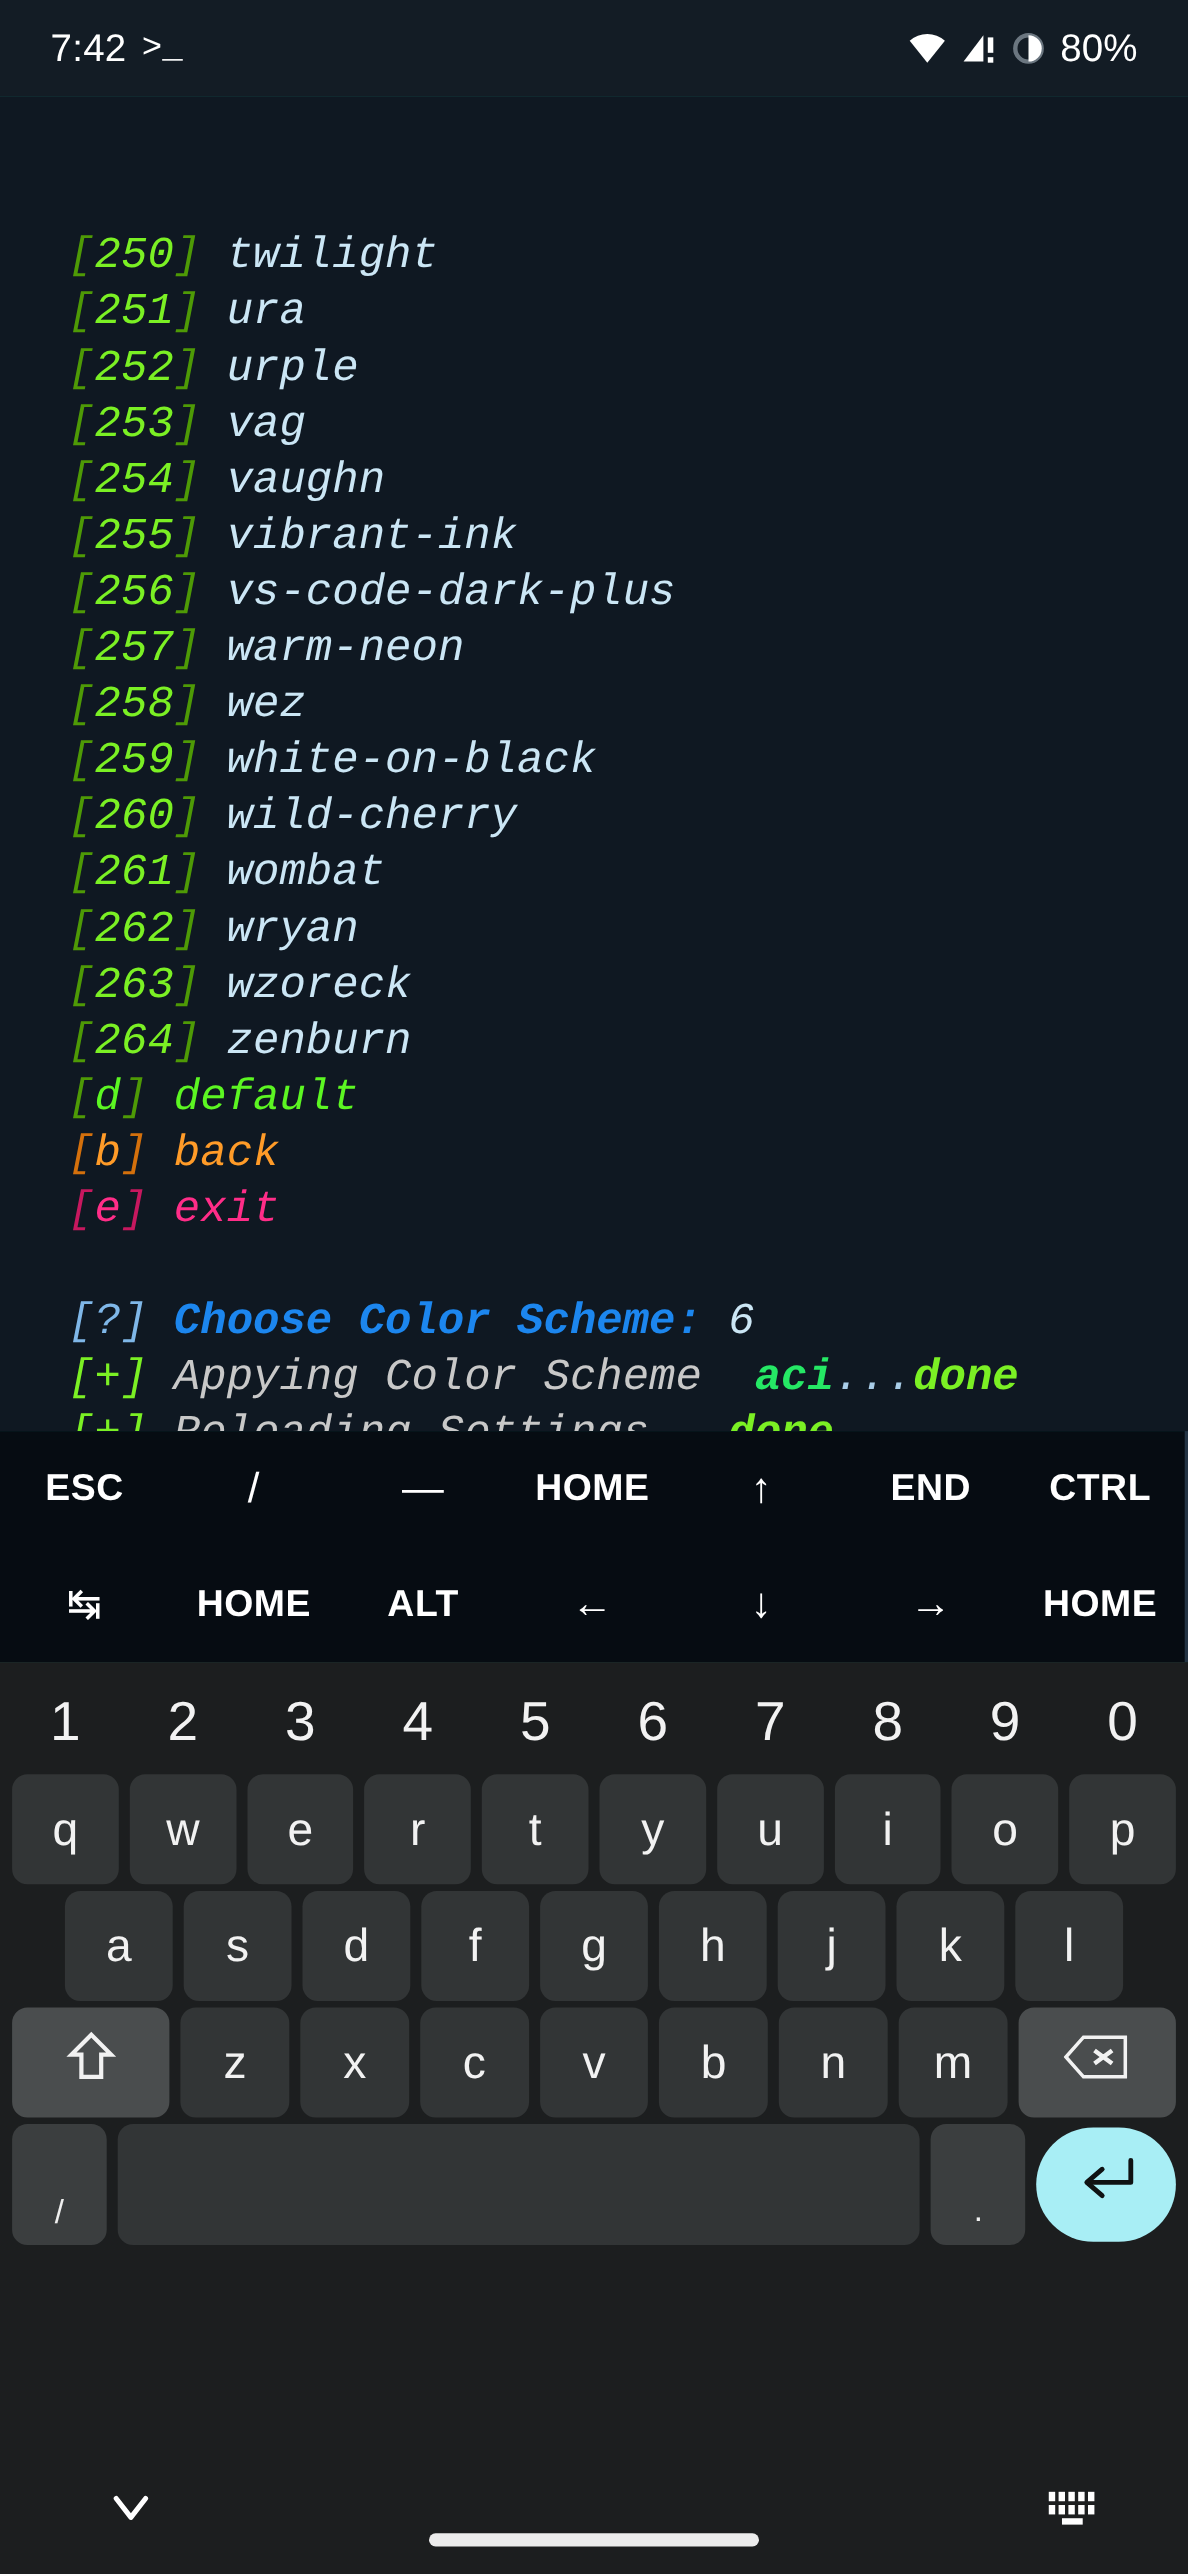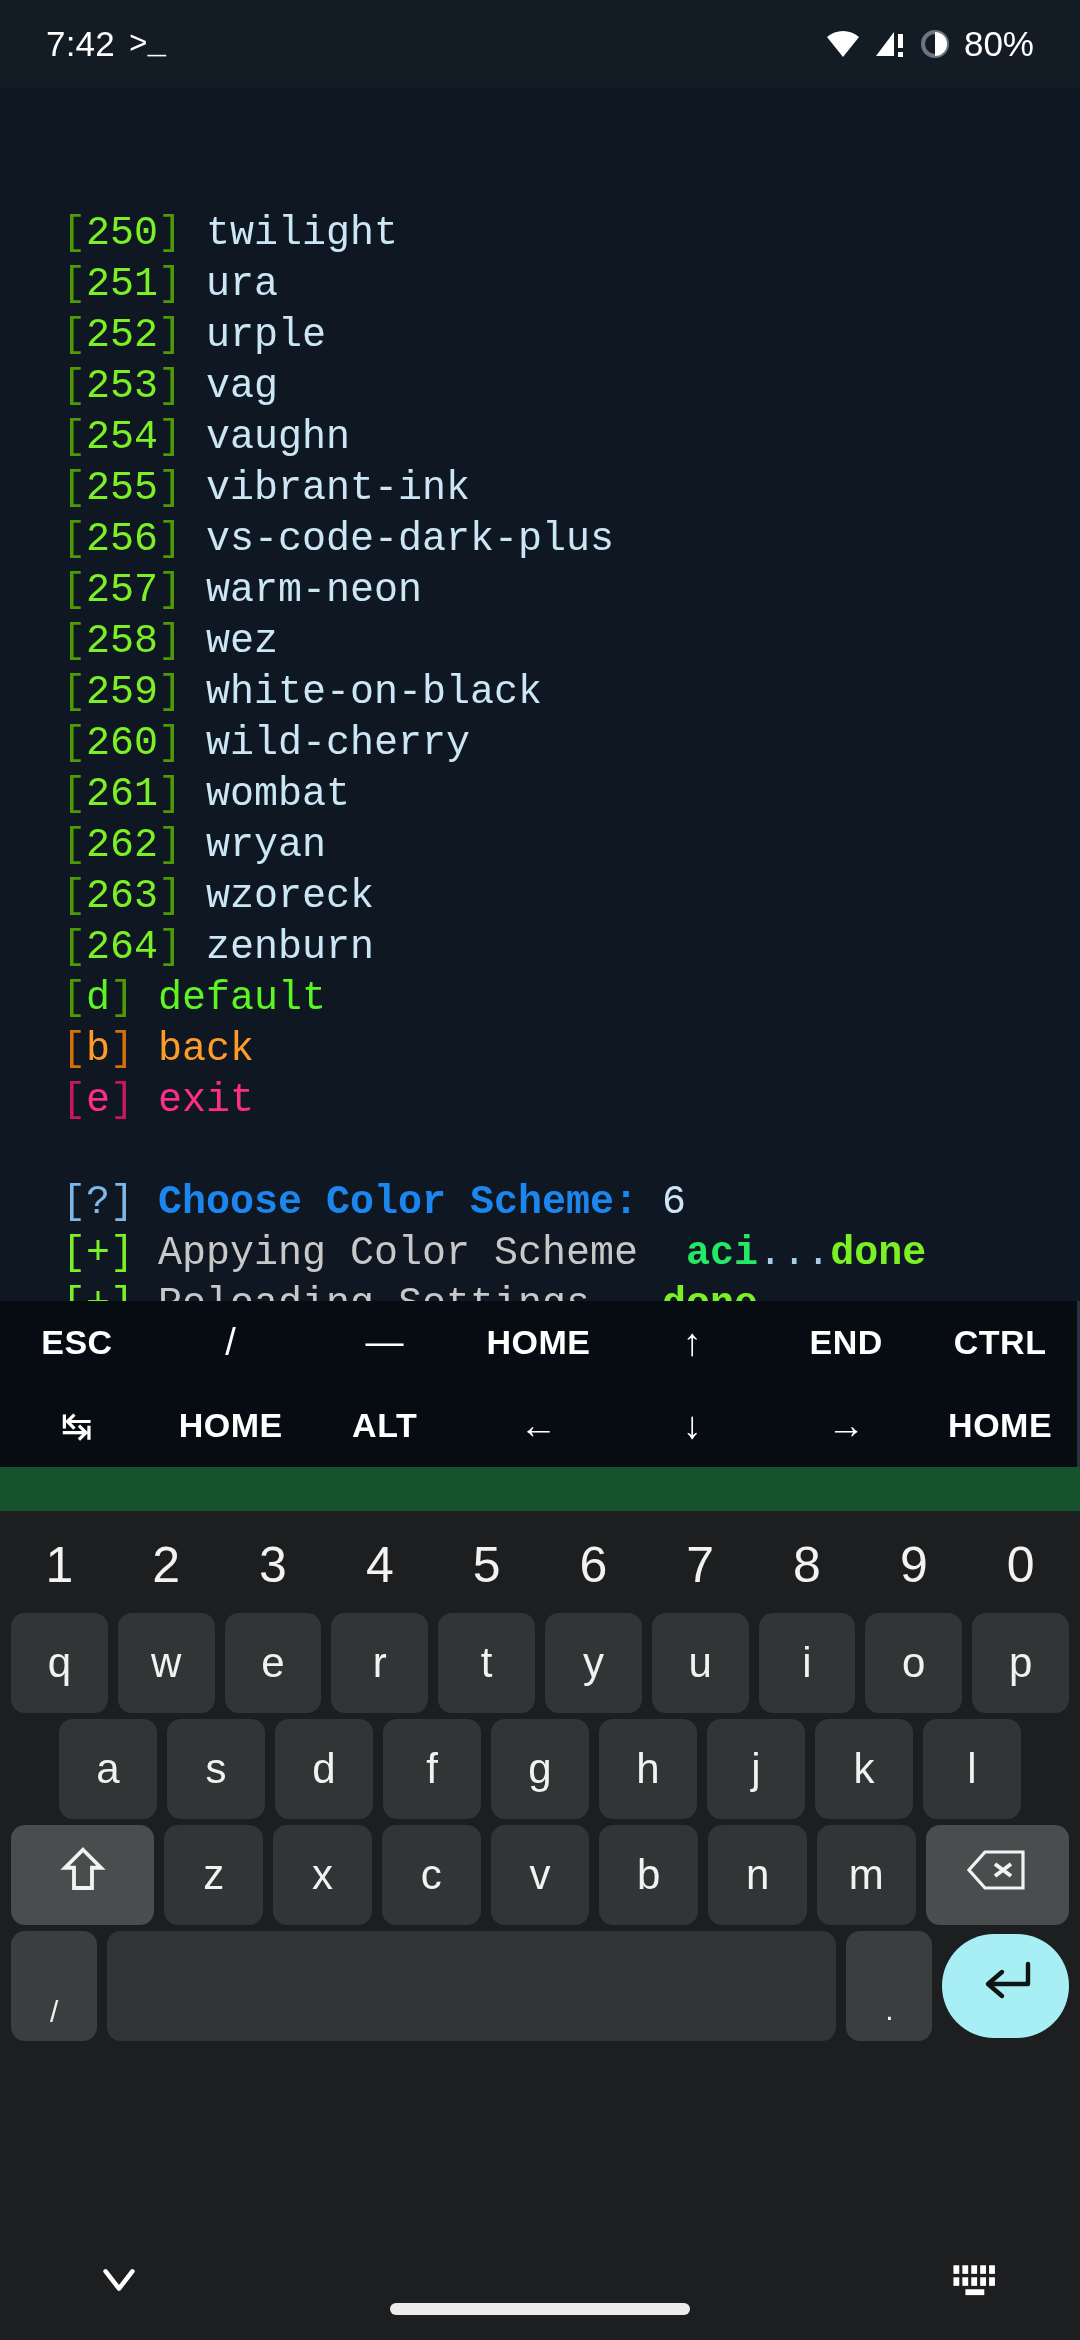--- a/index.html
+++ b/index.html
@@ -2,21 +2,21 @@
 <html><head>
 <meta charset="utf-8">
 <style>
   * { margin:0; padding:0; box-sizing:border-box; }
   html, body {
     width:1080px; height:2340px;
     background:#0f1822;
     font-family:"Liberation Sans", sans-serif;
     overflow:hidden;
   }
-  #screen { position:relative; width:1080px; height:2340px; background:#14532d;border-radius:11px; }
+  #screen { position:relative; width:1080px; height:2340px; background:#0f766e;border-radius:11px; }
 
   
   #status-bar {
     position:absolute; top:0; left:0; width:1080px; height:88px;
     background:#131c25;
     display:flex; align-items:center; justify-content:space-between;
     padding:0 46px;
   }
   .sb-left { display:flex; align-items:center; gap:14px; }
   .sb-time { color:#ffffff; font-size:35px; font-weight:400; letter-spacing:.2px; }
@@ -29,21 +29,21 @@
   #terminal {
     position:absolute; top:88px; left:0; width:1080px; height:1213px;
     background:#0f1822;
     font-family:"Liberation Mono", monospace;
     font-size:40px;
     line-height:51px;
     padding:18px 0 0 62px;
     overflow:hidden;
     white-space:pre;
   }
-  .tline { height:51px; }
+  .tline { height:51px;font-style:italic; }
   .br      { color:#4e9a06; }       
   .num     { color:#7bf024; }       
   .name    { color:#cbe6f5; }       
   .d-key   { color:#5cf622; }
   .d-lbl   { color:#5cf622; }
   .b-key   { color:#ff9b28; }
   .b-lbl   { color:#ff9b28; }
   .b-br    { color:#d4700c; }
   .e-key   { color:#ff2d88; }
   .e-lbl   { color:#ff2d88; }
@@ -52,21 +52,21 @@
   .q-txt   { color:#1c86ee; font-weight:bold; }
   .q-ans   { color:#cbe6f5; }
   .p-br    { color:#7bf024; }
   .p-txt   { color:#c8c8c8; }
   .p-aci   { color:#25e865; font-weight:bold;text-align:center; }
   .p-dots  { color:#a9cde8; }
   .p-done  { color:#7bf024; font-weight:bold; }
 
   
   #extra-keys {
-    position:absolute; top:1301px; left:0; width:1080px; height:166px;
+    position:absolute; top:1301px; left:0; width:1080px; height:210px;
     background:#060c12;
     border-right:3px solid #243444;
     display:flex; flex-direction:column;
   }
   .xk-row { flex:1; display:flex; align-items:center; }
   .xk {
     flex:1; text-align:center; color:#ffffff;
     font-size:34px; font-weight:700; letter-spacing:.5px;
     user-select:none;
   }

